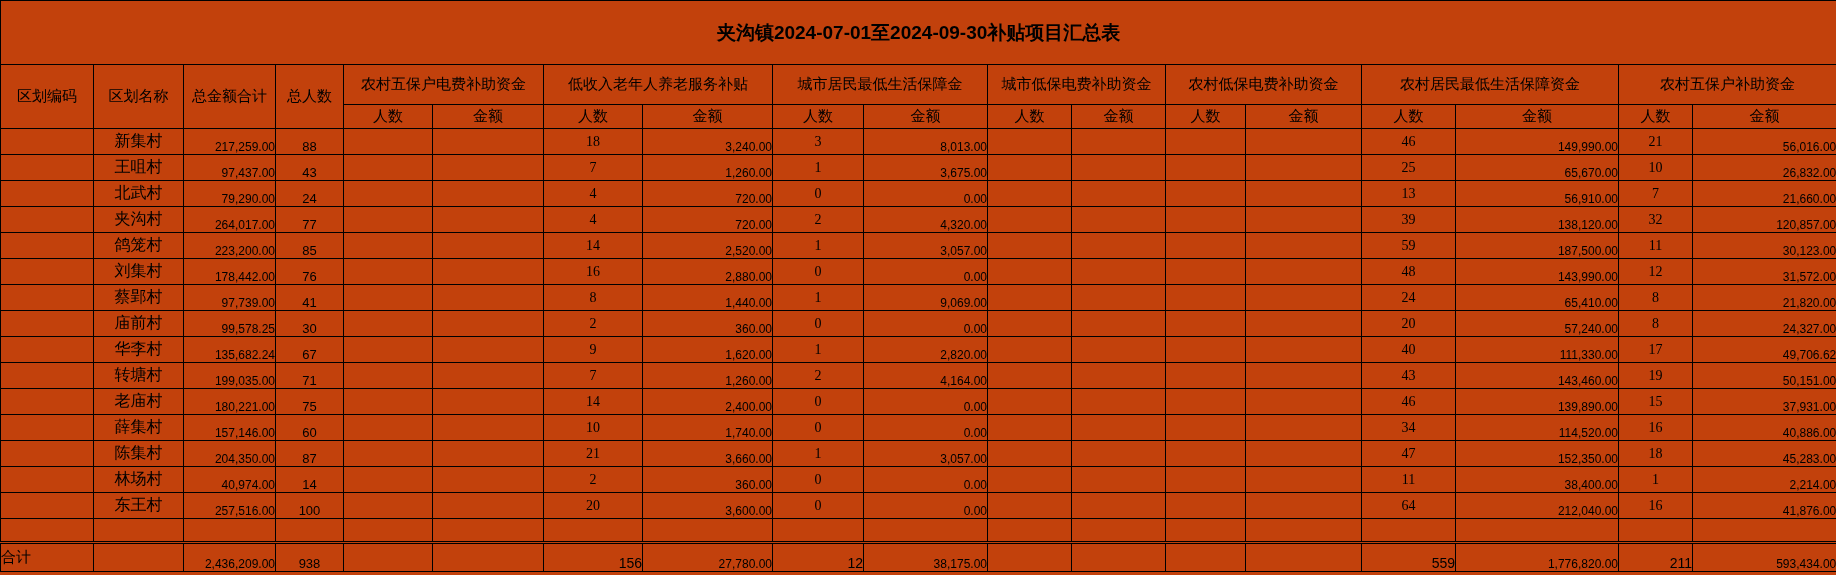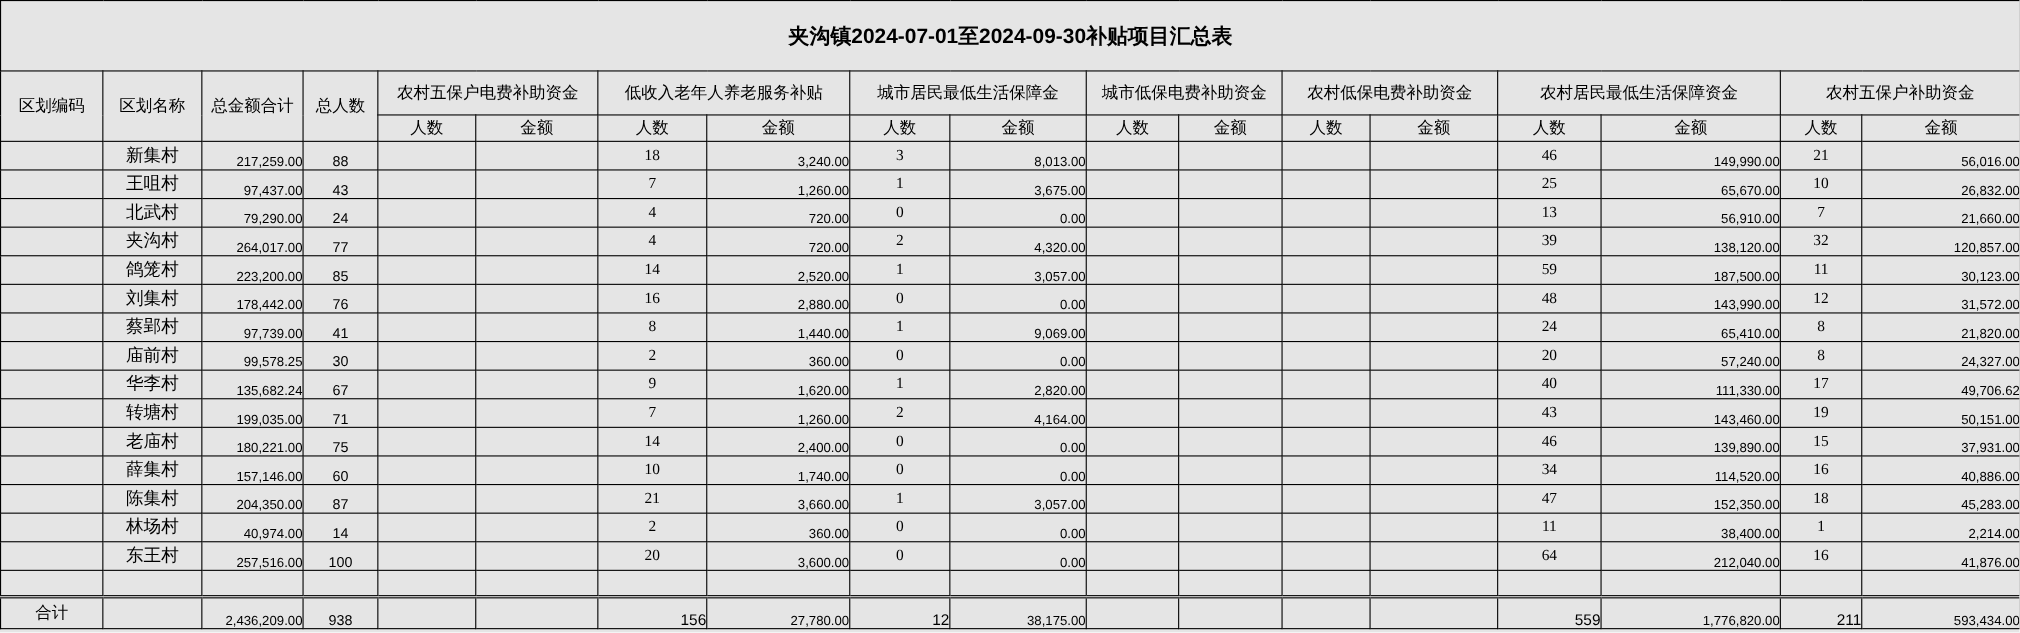--- a/index.html
+++ b/index.html
@@ -1,17 +1,17 @@
 <!DOCTYPE html>
 <html><head>
 <meta charset="utf-8">
 <style>
   html,body { margin:0; padding:0; background:#ffffff; }
   .sheet {
-    width:1836px; height:575px; background:#e5e5e5; overflow:hidden;
+    width:1836px; height:575px; background:#c2410c; overflow:hidden;
     font-family:"Liberation Sans", sans-serif; color:#000;
   }
   table.summary {
     border-collapse:collapse; table-layout:fixed; width:1836px;
   }
   table.summary td, table.summary th {
     border:1px solid #000; padding:0; overflow:hidden; white-space:nowrap;
     font-weight:normal; box-sizing:border-box;
   }
   tr.title-row td {
@@ -19,21 +19,21 @@
     font-size:19px; font-weight:bold;
     font-family:"Liberation Sans", sans-serif;
   }
   tr.head-groups th { height:40px; font-size:15px; text-align:center; vertical-align:middle; font-family:"Liberation Serif", serif; }
   tr.head-sub th    { height:24px; font-size:15px; text-align:center; vertical-align:middle; font-family:"Liberation Serif", serif; }
   tr.data-row       { height:26px; }
   tr.empty-row      { height:24px; }
   tr.total-row      { height:29px; }
   tr.total-row td   { border-top:3px double #000; }
 
-  td.c-code  { text-align:center; vertical-align:middle; font-size:15px; font-family:Liberation Mono, monospace; }
+  td.c-code  { vertical-align:middle; font-size:15px; font-family:Liberation Mono, monospace; }
   td.c-name  { text-align:center; vertical-align:middle; font-size:16px; font-family:"Liberation Serif", serif; }
   td.c-money { text-align:right;  vertical-align:bottom; font-size:12px; padding:0 4px 4px 0; font-family:"Liberation Sans", sans-serif; }
   td.c-cnt   { text-align:center; vertical-align:middle; font-size:14px; font-family:"Liberation Serif", serif; }
   td.c-tcnt  { text-align:center;  vertical-align:bottom; font-size:13px; padding:0 4px 4px 0; font-family:"Liberation Sans", sans-serif; }
   td.c-rcnt  { text-align:right;  vertical-align:bottom; font-size:14px; padding:0 1px 3px 0; font-family:Liberation Sans, sans-serif; }
 </style>
 </head>
 <body>
 
 <div class="sheet">

